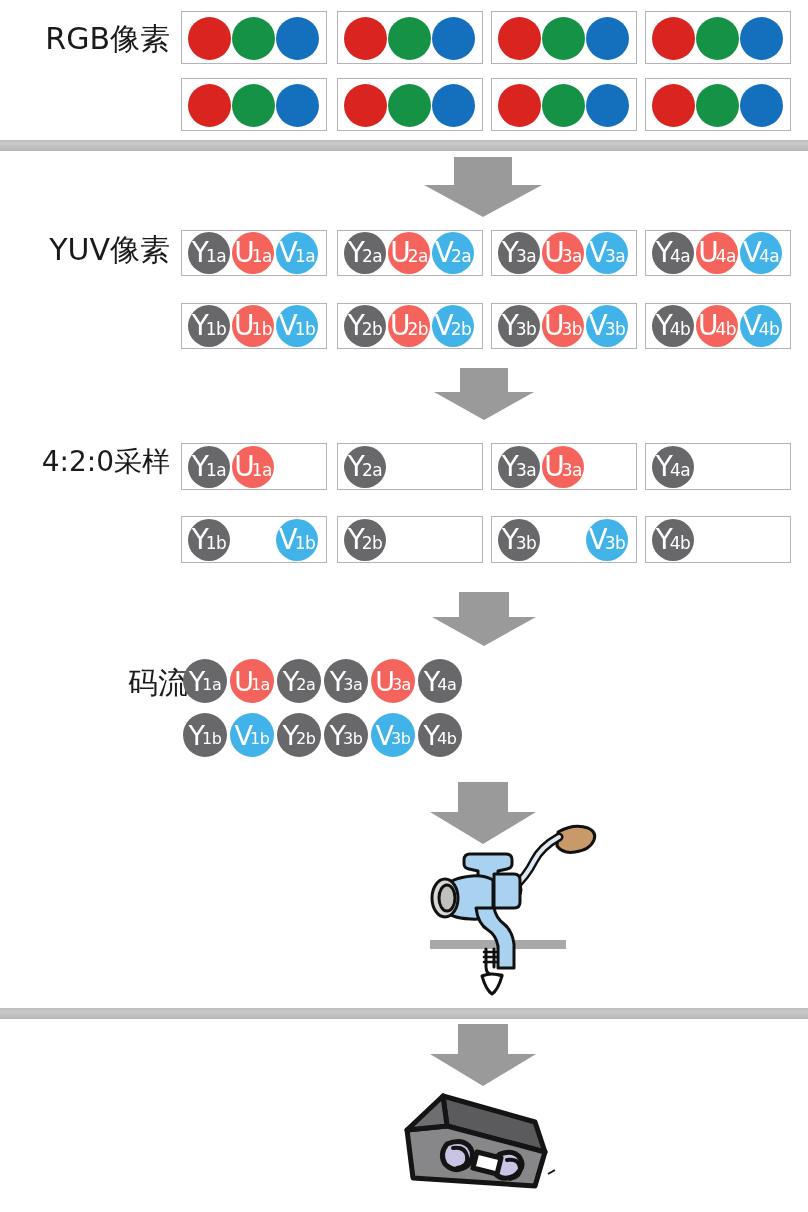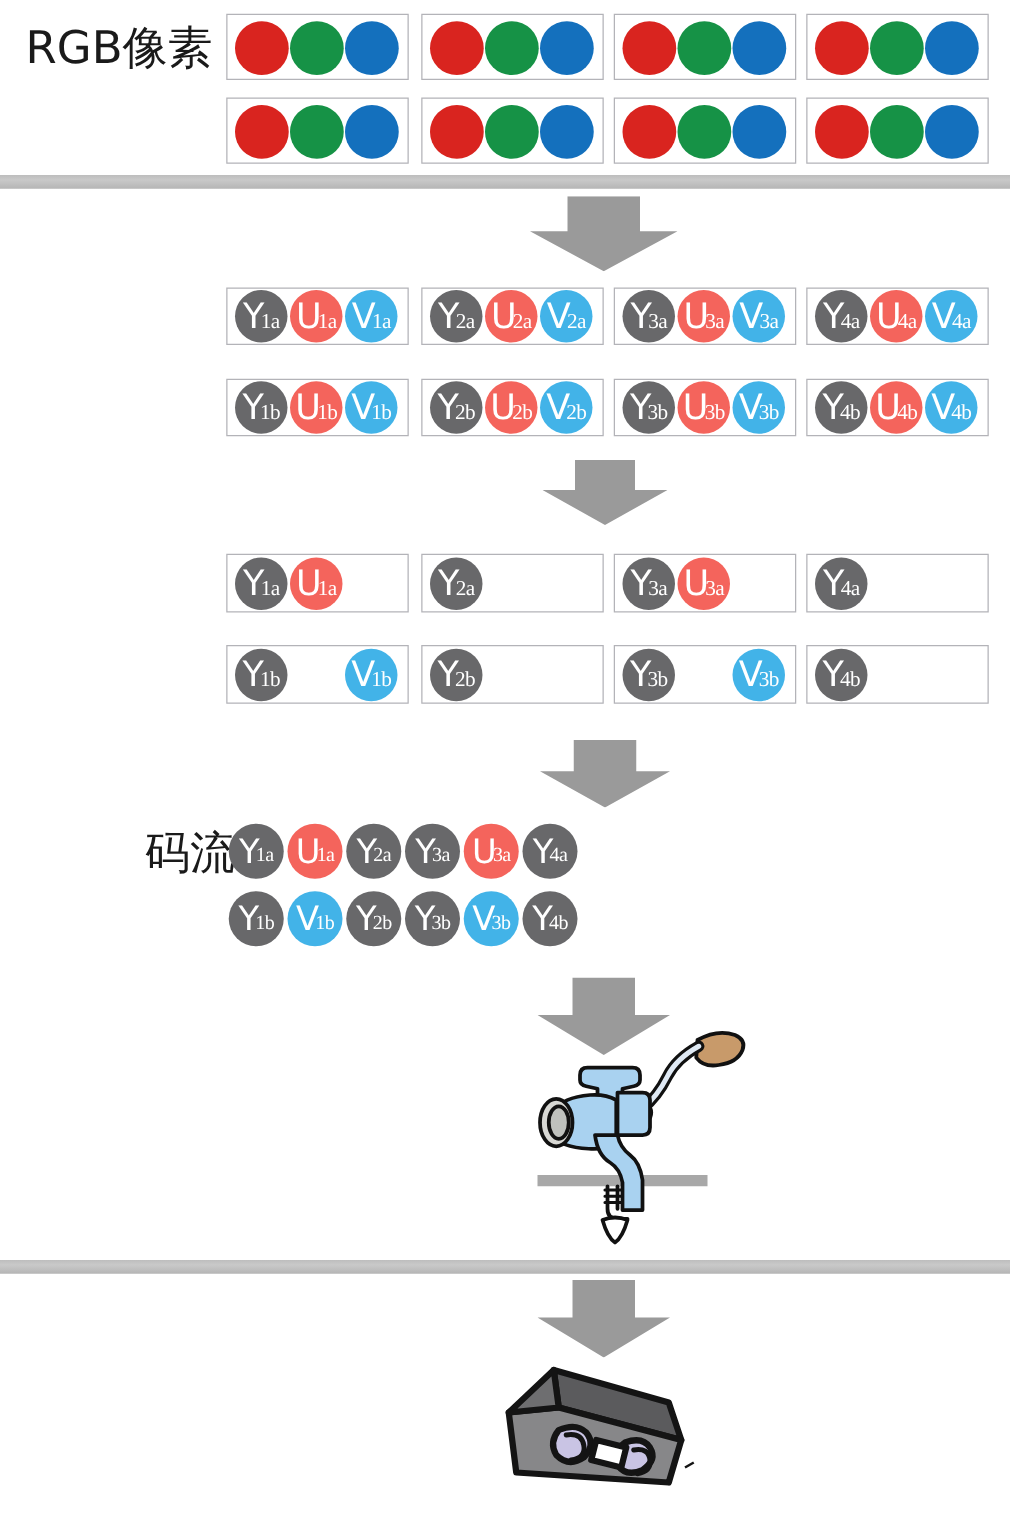--- a/index.html
+++ b/index.html
@@ -8,21 +8,21 @@
     font-family:"Liberation Sans","DejaVu Sans",sans-serif;
     overflow:hidden;
   }
   .stage{position:absolute;left:0;top:0;width:808px;height:1212px;}
 
   
   .row-label{
     position:absolute;
     text-align:right;
     color:#1a1a1a;
-    font-size:36px;
+    font-size:30px;
     line-height:30px;
     letter-spacing:0px;
     white-space:nowrap;
     font-family:"DejaVu Sans","Liberation Sans",sans-serif;
   }
   .row-label.small{font-size:28px;}
 
   
   .hbar{
     position:absolute;left:0;width:808px;height:11px;
@@ -54,21 +54,21 @@
     border-radius:50%;
     color:#ffffff;
     font-family:"DejaVu Sans","Liberation Sans",sans-serif;
     display:flex;
     align-items:center;
     justify-content:center;
     line-height:1;
     overflow:hidden;
   }
   .tok .big{font-size:28px;font-weight:400;letter-spacing:-1px;}
-  .tok .sub{font-size:17px;font-weight:400;margin-left:-2px;margin-top:7px;letter-spacing:-0.5px;font-family:Liberation Serif, serif;}
+  .tok .sub{font-size:17px;font-weight:400;margin-left:-2px;margin-top:7px;letter-spacing:-0.5px;}
   .tok.y{background:#68686a;}
   .tok.u{background:#f4645c;}
   .tok.v{background:#42b3e8;}
 
   
   .tok.bs .big{font-size:27px;}
   .tok.bs .sub{font-size:16px;margin-top:7px;}
 
   
   .illus{position:absolute;}
@@ -128,20 +128,21 @@
         <div class="circle rgb-b" style="left: 94px; top: 5px; width: 43px; height: 43px;"></div>
       </div>
     </div>
 
   <div class="arrow" style="left:424px;top:157px;width:118px;height:60px;">
     <svg width="118" height="60" viewBox="0 0 118 60">
       <polygon points="30,0 88,0 88,28 118,28 59,60 0,28 30,28" fill="#9a9a9a"></polygon>
     </svg>
   </div>
 
+  <div class="row-label" style="left:0px;top:235px;width:170px;">YUV像素</div>
 
   <div id="yuv-row-a">
       <div class="pixbox" style="left: 181px; top: 230px; width: 146px; height: 46px;">
         <div class="tok y" style="left: 6px; top: 1px; width: 42px; height: 42px;">
           <span class="big">Y</span>
           <span class="sub">1a</span>
         </div>
         <div class="tok u" style="left: 50px; top: 1px; width: 42px; height: 42px;">
           <span class="big">U</span>
           <span class="sub">1a</span>
@@ -252,20 +253,21 @@
         </div>
       </div>
     </div>
 
   <div class="arrow" style="left:434px;top:368px;width:100px;height:52px;">
     <svg width="100" height="52" viewBox="0 0 100 52">
       <polygon points="26,0 74,0 74,24 100,24 50,52 0,24 26,24" fill="#9a9a9a"></polygon>
     </svg>
   </div>
 
+  <div class="row-label small" style="left:0px;top:447px;width:170px;">4:2:0采样</div>
 
   <div id="s420-row-a">
       <div class="pixbox" style="left: 181px; top: 443px; width: 146px; height: 47px;">
         <div class="tok y" style="left: 6px; top: 2px; width: 42px; height: 42px;">
           <span class="big">Y</span>
           <span class="sub">1a</span>
         </div>
         <div class="tok u" style="left: 50px; top: 2px; width: 42px; height: 42px;">
           <span class="big">U</span>
           <span class="sub">1a</span>

